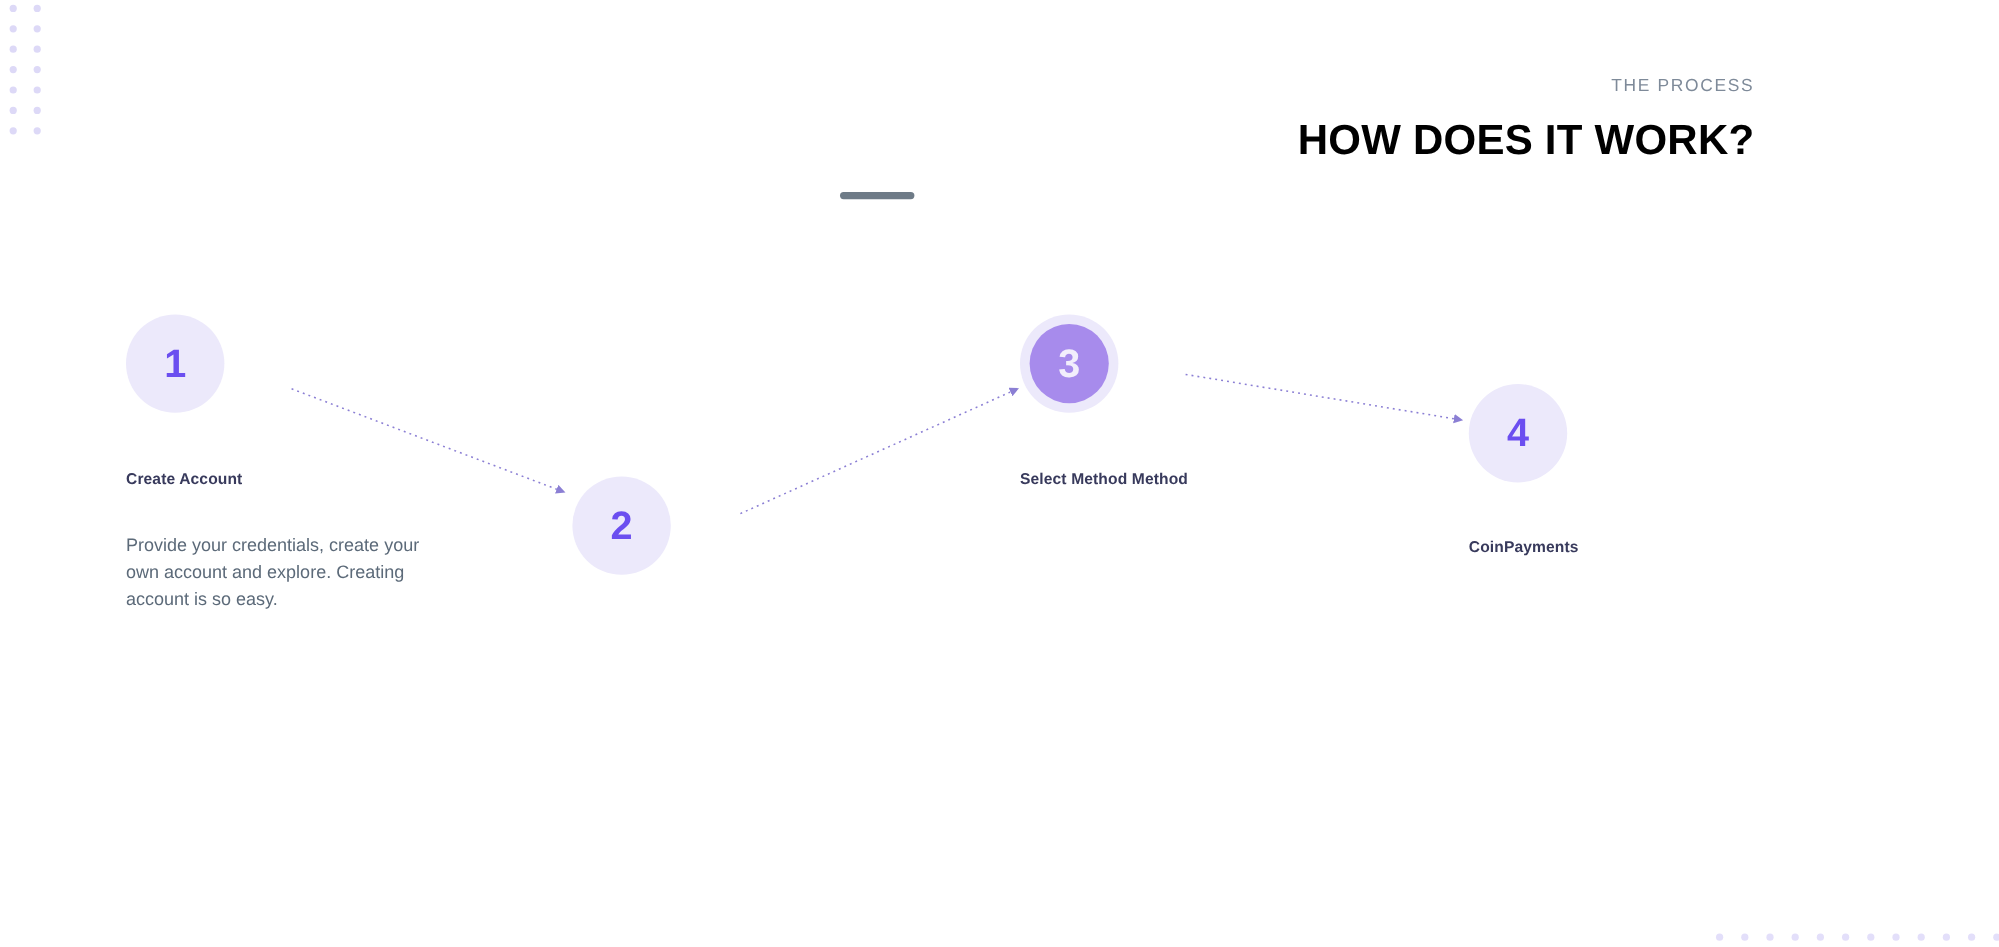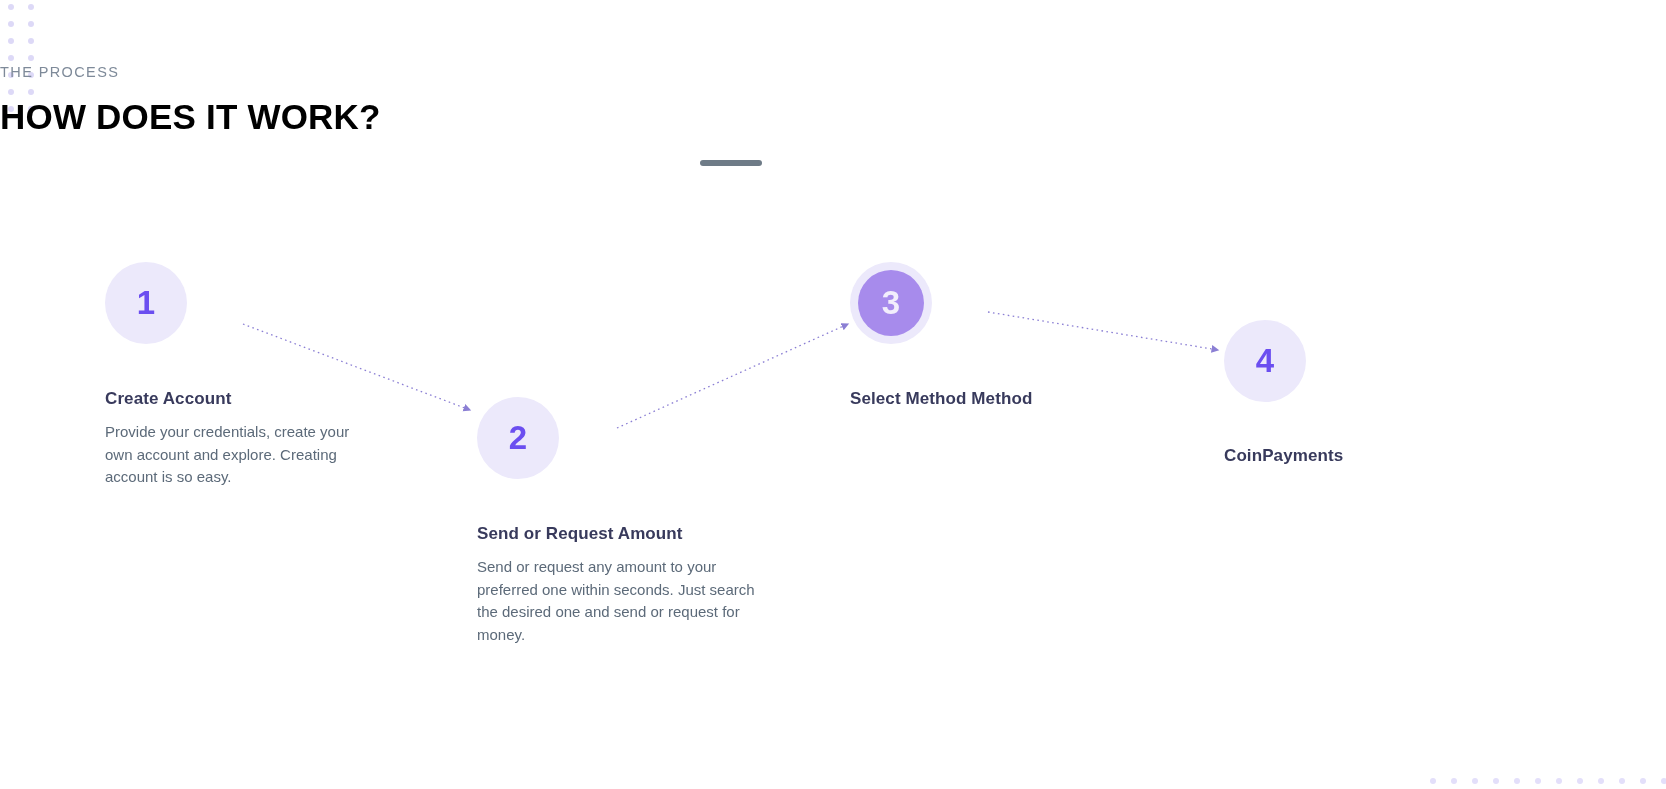--- a/index.html
+++ b/index.html
@@ -50,21 +50,21 @@
     border-radius: 50%;
     background: #e3dffa;
   }
 
   
   .header {
     position: absolute;
     left: 0;
     top: 62px;
     width: 1462px;
-    text-align: left;
+    text-align: right;
   }
   .eyebrow {
     font-size: 14.5px;
     letter-spacing: 1.4px;
     color: #7e8a99;
     font-weight: 400;
     line-height: 20px;
   }
   .page-title {
     margin-top: 14px;
@@ -112,28 +112,28 @@
     display: flex;
     align-items: center;
     justify-content: center;
     font-size: 33px;
     font-weight: 600;
   }
 
   
   .step-text { position: absolute; }
   .step-title {
-    font-size: 17px;
+    font-size: 13px;
     font-weight: 700;
     color: #383a5c;
     line-height: 26px;
     letter-spacing: 0.1px;
   }
   .step-desc {
-    margin-top: 9px;
+    margin-top: 32px;
     font-size: 15px;
     color: #5c6a79;
     line-height: 22.6px;
     font-weight: 400;
   }
 
   
   .connectors {
     position: absolute;
     left: 0; top: 0;
@@ -200,24 +200,20 @@
     <span>1</span>
   </div>
   <div class="step-text" style="left:105px; top:386px; width:252px;">
     <div class="step-title">Create Account</div>
     <div class="step-desc">Provide your credentials, create your own account and explore. Creating account is so easy.</div>
   </div>
 
   <div class="circle plain" style="left:477px; top:397px;">
     <span>2</span>
   </div>
-  <div class="step-text" style="left:477px; top:521px; width:280px;">
-    <div class="step-title">Send or Request Amount</div>
-    <div class="step-desc">Send or request any amount to your preferred one within seconds. Just search the desired one and send or request for money.</div>
-  </div>
 
   <div class="circle active" style="left:850px; top:262px;">
     <span class="inner">3</span>
   </div>
   <div class="step-text" style="left:850px; top:386px; width:252px;">
     <div class="step-title">Select Method Method</div>
   </div>
 
   <div class="circle plain" style="left:1224px; top:320px;">
     <span>4</span>

